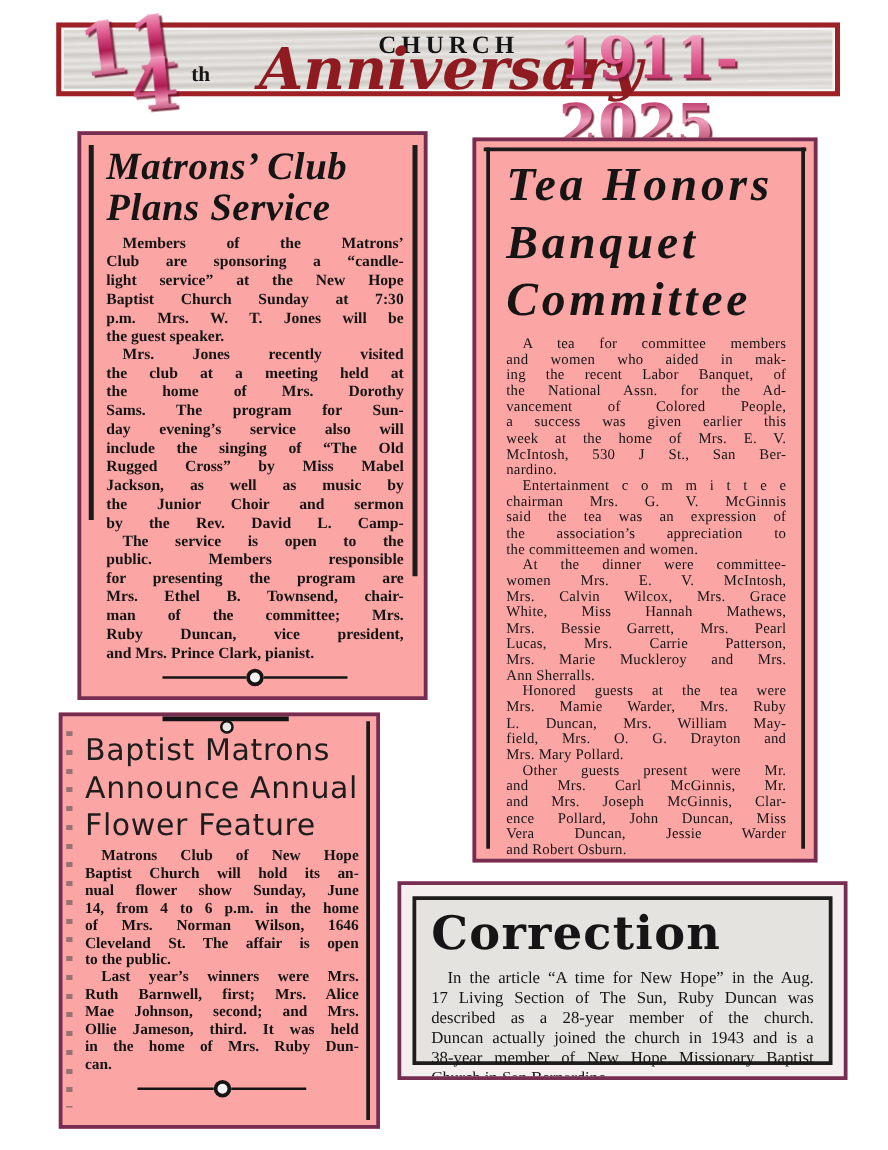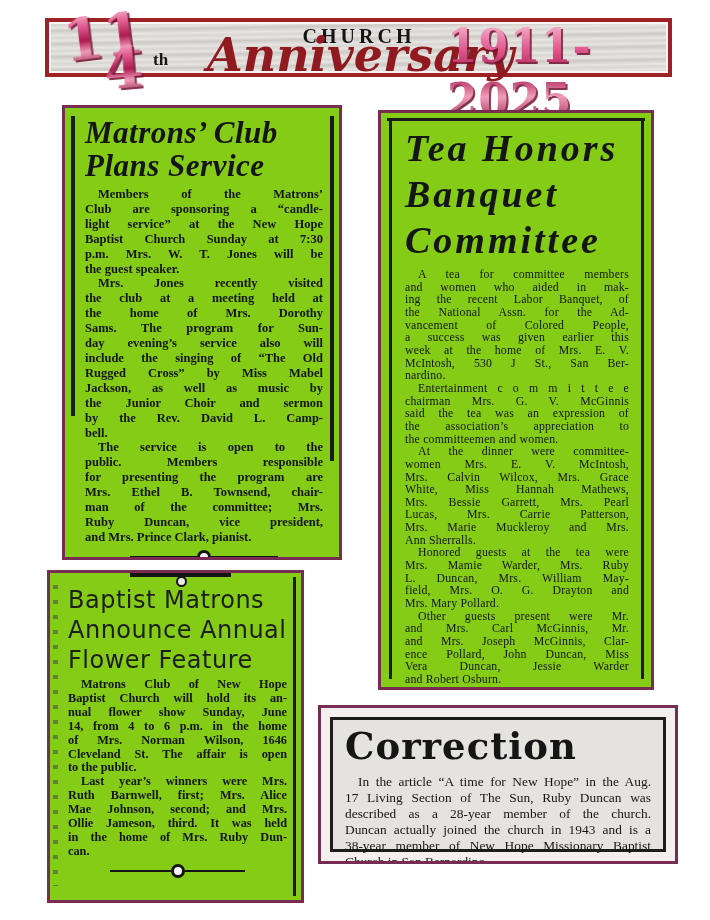--- a/index.html
+++ b/index.html
@@ -32,21 +32,21 @@
   #church { position:absolute; left:205px; top:3px; width:210px; text-align:center;
     font-size:20px; font-weight:700; letter-spacing:4px; color:#141414; }
   #anniv { position:absolute; left:158px; top:8px; font-size:46px; line-height:50px;
     font-style:italic; font-weight:700; color:#8f1b20; font-family:"DejaVu Serif", serif; }
   #years { position:absolute; left:398px; top:-3px; font-size:46px; line-height:54px;
     letter-spacing:1px; transform:scaleX(0.95); transform-origin:left; }
 
   
   .clip {
     position:absolute; box-sizing:border-box;
-    border:3px solid #772d52; background:#84cc16; color:#151515;
+    border:3px solid #772d52; background:#fca5a5; color:#151515;
   }
   .clip-inner { position:relative; width:100%; height:100%; box-sizing:border-box; overflow:hidden; }
   .rule-v { position:absolute; width:4px; background:#1b1b1b; }
   .rule-h { position:absolute; height:3px; background:#1b1b1b; }
 
   .jl { text-align:justify; text-align-last:justify; }
   .jl-last { text-align-last:left; }
   .para > .jl:first-child { text-indent:13px; }
 
   .divider { display:flex; align-items:center; width:62%; margin:5px auto 0 auto; }
@@ -139,21 +139,20 @@
             <div class="jl">Mrs. Jones recently visited</div>
             <div class="jl">the club at a meeting held at</div>
             <div class="jl">the home of Mrs. Dorothy</div>
             <div class="jl">Sams. The program for Sun-</div>
             <div class="jl">day evening’s service also will</div>
             <div class="jl">include the singing of “The Old</div>
             <div class="jl">Rugged Cross” by Miss Mabel</div>
             <div class="jl">Jackson, as well as music by</div>
             <div class="jl">the Junior Choir and sermon</div>
             <div class="jl">by the Rev. David L. Camp-</div>
-            <div class="jl jl-last">bell.</div>
           </div>
           <div class="para">
             <div class="jl">The service is open to the</div>
             <div class="jl">public.  Members  responsible</div>
             <div class="jl">for presenting the program are</div>
             <div class="jl">Mrs. Ethel B. Townsend, chair-</div>
             <div class="jl">man of the committee; Mrs.</div>
             <div class="jl">Ruby Duncan, vice president,</div>
             <div class="jl jl-last">and Mrs. Prince Clark, pianist.</div>
           </div>

